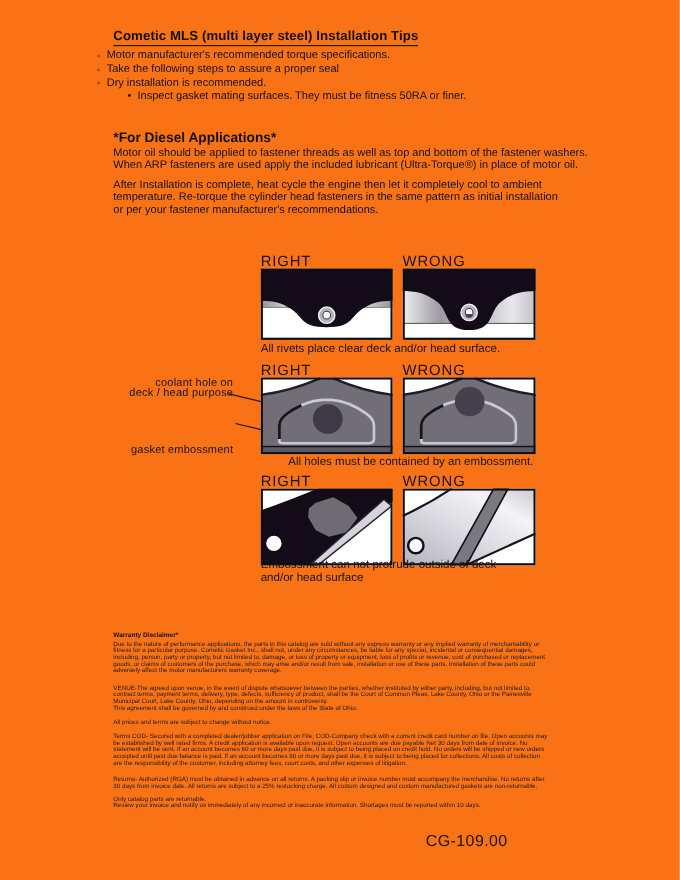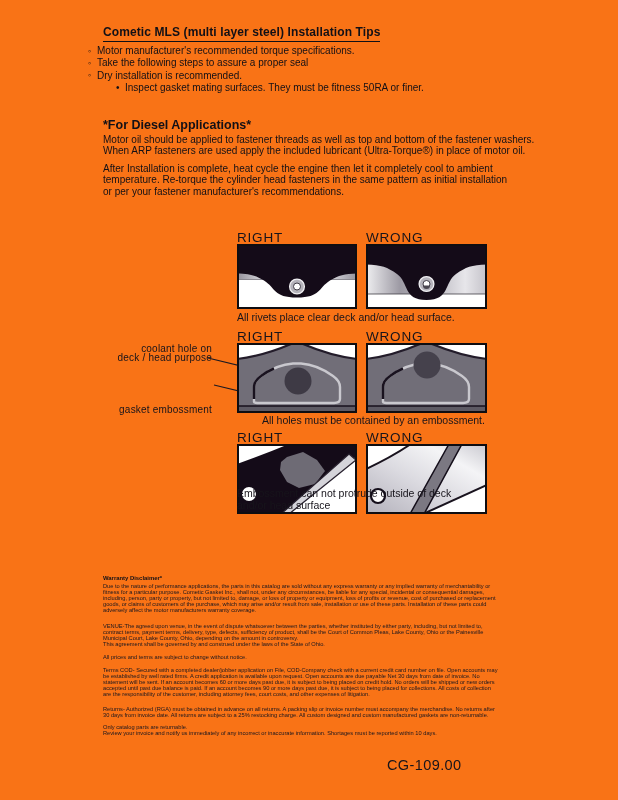--- a/index.html
+++ b/index.html
@@ -50,21 +50,21 @@
 
   .callout { font-size:10px; line-height:8.9px; letter-spacing:0.2px; text-align:right; color:#17141b; }
   .co-coolant { left:112px; top:345px; width:100px; line-height:8.6px; }
   .co-emboss  { left:104px; top:380px; width:108px;margin-top:26px; }
   .leader-svg { left:200px; top:350px; width:110px; height:55px; pointer-events:none; }
 
   .r3-right-label { left:237px; top:430px; }
   .r3-wrong-label { left:366px; top:430px; width:121px; }
   .r3-box-right { left:237px; top:444px; width:120px; height:70px; }
   .r3-box-wrong { left:366px; top:444px; width:121px; height:70px; }
-  .r3-caption { left:237px; top:488px; width:250px; }
+  .r3-caption { left:237px; top:508px; width:250px; }
 
   
   .fine { font-size:5.7px; line-height:5.9px; width:452px; color:#1a1720; letter-spacing:0; }
   .disc-heading { left:103px; top:575px; font-size:5.9px; font-weight:bold; }
   .disc-liability { left:103px; top:584px; }
   .disc-venue { left:103px; top:624px; }
   .disc-prices { left:103px; top:655px; }
   .disc-terms { left:103px; top:668px; }
   .disc-returns { left:103px; top:707px; }
   .disc-final { left:103px; top:725px; }

